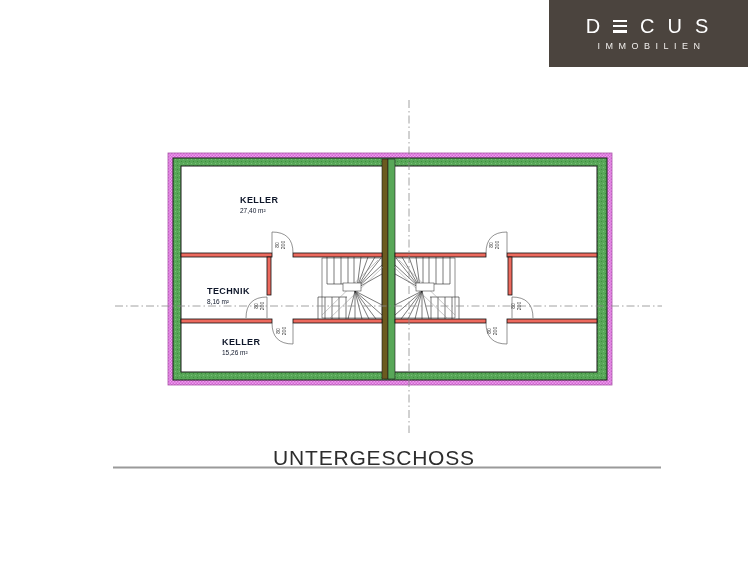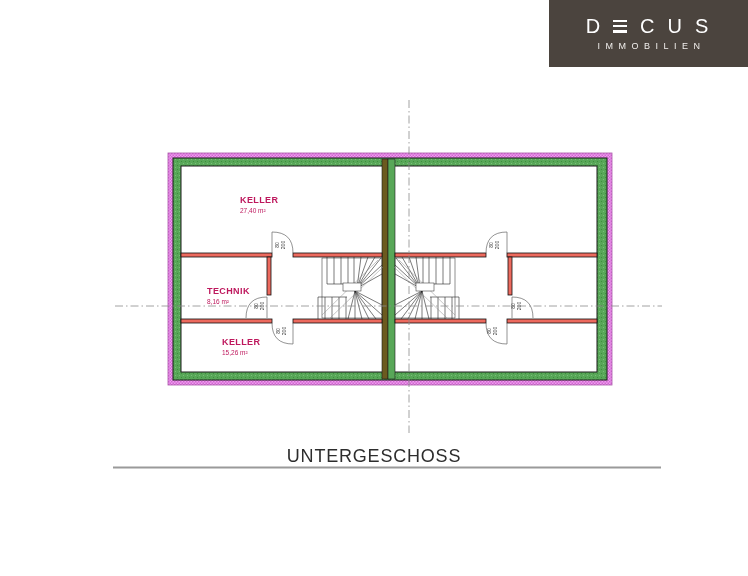--- a/index.html
+++ b/index.html
@@ -10,30 +10,30 @@
   .logo-box{position:absolute;top:0;right:0;width:199px;height:67px;background:#4b443e;
             display:flex;flex-direction:column;align-items:center;justify-content:center;}
   .brand-row{display:flex;align-items:center;color:#ffffff;font-size:20px;font-weight:400;
              letter-spacing:13px;line-height:1;margin-left:10px;}
   .e-bars{display:flex;flex-direction:column;justify-content:space-between;
           width:14px;height:13px;margin-right:13px;}
   .e-bars i{display:block;width:14px;height:2.6px;background:#ffffff;}
   .logo-subtitle{color:#f0eeec;font-size:9px;letter-spacing:5.5px;margin-top:6px;margin-left:6px;line-height:1;}
 
   
-  .room-label{position:absolute;color:#be185d;}
+  .room-label{position:absolute;color:#0f172a;}
   .room-name{font-size:9px;font-weight:bold;letter-spacing:0.4px;line-height:1;}
   .room-area{font-size:6.5px;margin-top:3px;line-height:1;}
   .door-label{position:absolute;width:24px;height:14px;transform:rotate(-90deg);
               font-size:5px;line-height:1.25;color:#3d3d3d;text-align:center;}
   .door-label div{height:6px;}
 
   
   .floor-title{position:absolute;left:0;right:0;top:446px;text-align:center;
-               font-size:18px;letter-spacing:0.8px;color:#2d2d2d;}
+               font-size:21px;letter-spacing:0.8px;color:#2d2d2d;}
 
   svg{position:absolute;left:0;top:0;}
 </style>
 </head>
 <body>
 
 <div class="page">
 
   <svg width="748" height="576" viewBox="0 0 748 576">
     <defs>

